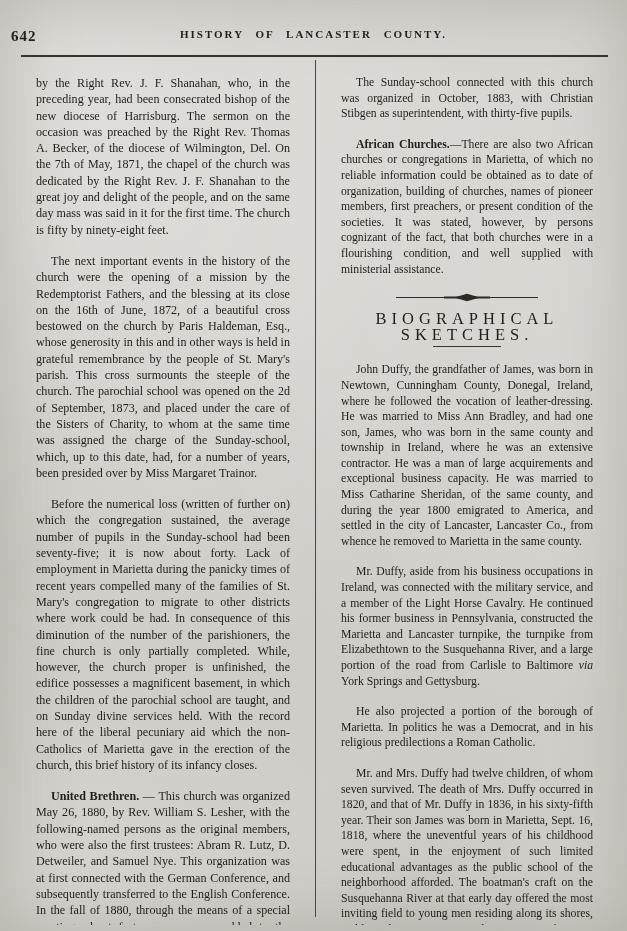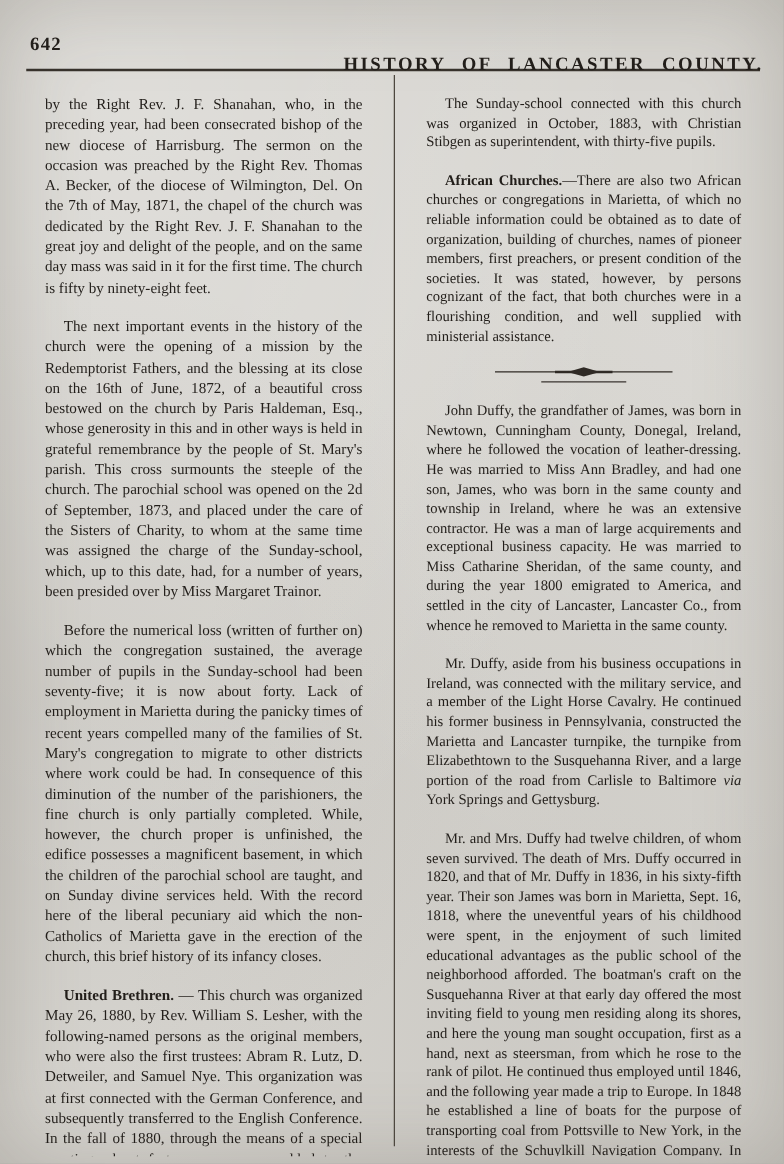--- a/index.html
+++ b/index.html
@@ -13,27 +13,27 @@
       radial-gradient(ellipse at 85% 30%, rgba(255,255,255,0.10), transparent 50%),
       radial-gradient(ellipse at 70% 95%, rgba(118,112,102,0.10), transparent 55%),
       radial-gradient(ellipse at 5% 60%, rgba(118,112,102,0.10), transparent 45%);
     box-shadow: inset 0 0 70px rgba(92,86,77,0.28);
     overflow:hidden;
     font-family:"Liberation Serif","DejaVu Serif",serif;
     color:#221e1a;
   }
   .page-header{position:relative;height:50px;}
   .page-number{
-    position:absolute;left:24px;top:28px;
+    position:absolute;left:11px;top:28px;
     font-weight:bold;font-size:15px;letter-spacing:1px;
   }
   .page-title{
     position:absolute;left:0;right:0;top:28px;
-    margin:16px;text-align:right;
-    font-size:15px;font-weight:bold;
+    margin:0;text-align:center;
+    font-size:11px;font-weight:bold;
     letter-spacing:2px;word-spacing:7px;
   }
   .header-rule{
     margin:5px 19px 0 21px;height:0;
     border-top:2px solid #37322c;
   }
   .columns{
     position:absolute;top:60px;left:21px;right:19px;bottom:6px;
     display:flex;overflow:hidden;
   }
@@ -101,21 +101,23 @@
       <p class="para ind"><span class="lead">African Churches.</span><span>—There are also two African churches or congregations in Marietta, of which no reliable information could be obtained as to date of organization, building of churches, names of pioneer members, first preachers, or present condition of the societies.  It was stated, however, by persons cognizant of the fact, that both churches were in a flourishing condition, and well supplied with ministerial assistance.</span></p>
 
       <div class="orn-wrap">
         <svg width="150" height="11" viewBox="0 0 150 11" aria-hidden="true">
           <line x1="4" y1="5.5" x2="146" y2="5.5" stroke="#2f2a25" stroke-width="1"></line>
           <line x1="52" y1="5.5" x2="98" y2="5.5" stroke="#2f2a25" stroke-width="2"></line>
           <polygon points="62,5.5 75,1.8 88,5.5 75,9.2" fill="#2f2a25"></polygon>
         </svg>
       </div>
 
+      <h2 class="bio-heading">BIOGRAPHICAL SKETCHES.</h2>
       <div class="heading-rule"></div>
 
       <p class="para ind">John Duffy, the grandfather of James, was born in Newtown, Cunningham County, Donegal, Ireland, where he followed the vocation of leather-dressing. He was married to Miss Ann Bradley, and had one son, James, who was born in the same county and township in Ireland, where he was an extensive contractor.  He was a man of large acquirements and exceptional business capacity.  He was married to Miss Catharine Sheridan, of the same county, and during the year 1800 emigrated to America, and settled in the city of Lancaster, Lancaster Co., from whence he removed to Marietta in the same county.</p>
       <p class="para ind"><span>Mr. Duffy, aside from his business occupations in Ireland, was connected with the military service, and a member of the Light Horse Cavalry.  He continued his former business in Pennsylvania, constructed the Marietta and Lancaster turnpike, the turnpike from Elizabethtown to the Susquehanna River, and a large portion of the road from Carlisle to Baltimore </span><i>via</i><span> York Springs and Gettysburg.</span></p>
+      <p class="para ind">He also projected a portion of the borough of Marietta.  In politics he was a Democrat, and in his religious predilections a Roman Catholic.</p>
       <p class="para ind">Mr. and Mrs. Duffy had twelve children, of whom seven survived.  The death of Mrs. Duffy occurred in 1820, and that of Mr. Duffy in 1836, in his sixty-fifth year.  Their son James was born in Marietta, Sept. 16, 1818, where the uneventful years of his childhood were spent, in the enjoyment of such limited educational advantages as the public school of the neighborhood afforded.  The boatman's craft on the Susquehanna River at that early day offered the most inviting field to young men residing along its shores, and here the young man sought occupation, first as a hand, next as steersman, from which he rose to the rank of pilot.  He continued thus employed until 1846, and the following year made a trip to Europe.  In 1848 he established a line of boats for the purpose of transporting coal from Pottsville to New York, in the interests of the Schuylkill Navigation Company.  In connection with James Mehaffy, a son</p>
     </div>
 
   </div>
 </div>
 
 </body></html>

